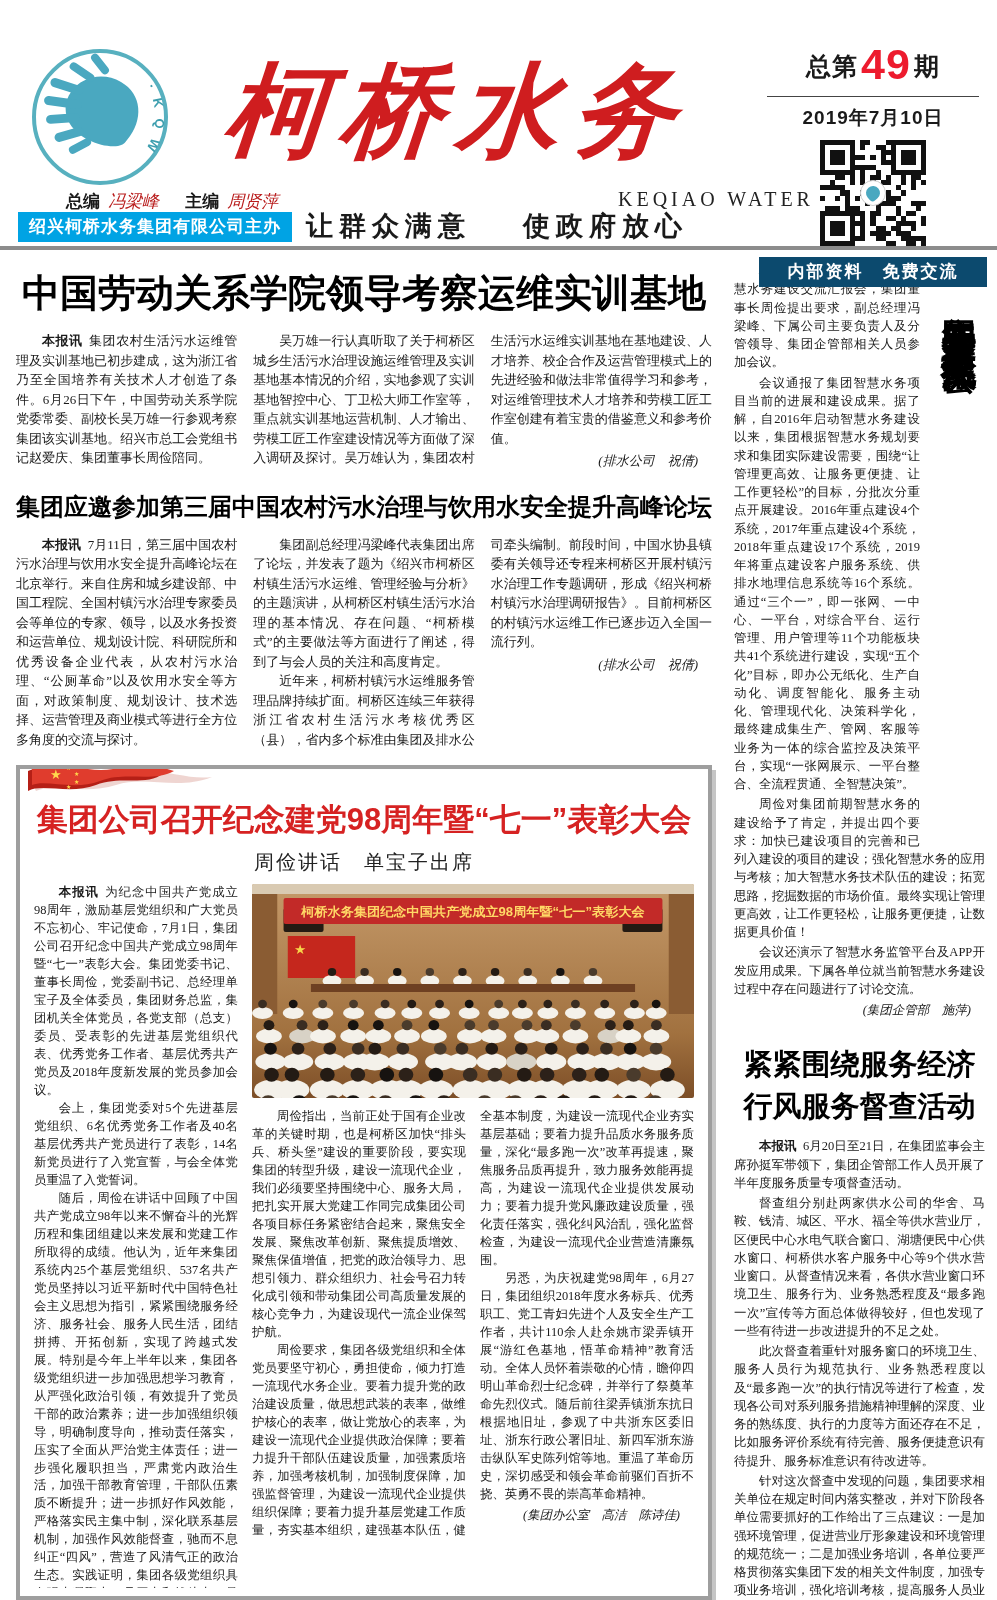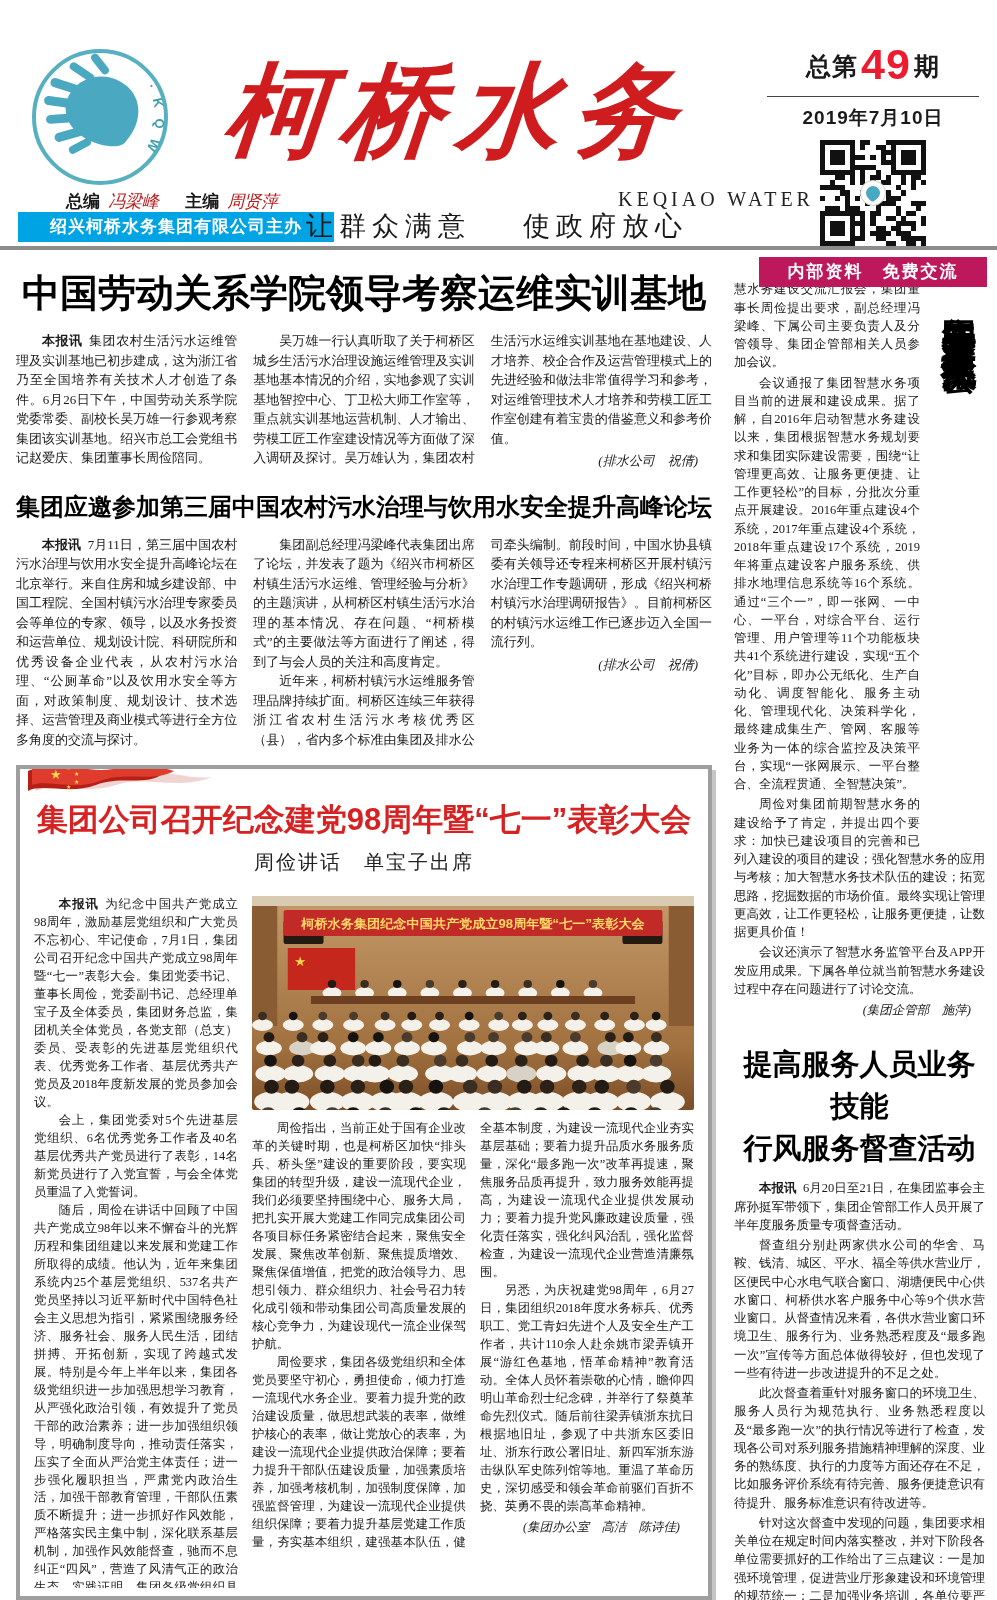--- a/index.html
+++ b/index.html
@@ -24,32 +24,32 @@
   .issue-num { font-size:43px; color:#ed1b2e; font-weight:bold; padding:0 3px; vertical-align:-4px;}
   .issue-rule { border:none; border-top:1.5px solid #444; margin:7px 8px 8px; }
   .issue-date { font-size:19px; font-weight:bold; letter-spacing:1px;}
   .qr { width:106px; height:106px; margin:9px auto 0; position:relative;
     display:grid; grid-template-columns:repeat(21,1fr); grid-template-rows:repeat(21,1fr); background:#fff;}
   .qr i { display:block; } .qr i.b { background:#111; }
   .qr .qr-logo { position:absolute; left:40px; top:40px; width:26px; height:26px; border-radius:50%;
     background:#fff; border:1px solid #ccc; }
   .qr .qr-logo:after{ content:""; position:absolute; left:5px; top:5px; width:14px; height:14px;
     border-radius:50% 50% 50% 4px; background:#4aa8c0; transform:rotate(-40deg);}
-  .internal-tag { margin-top:11px; height:30px; line-height:30px; background:#be185d;
+  .internal-tag { margin-top:11px; height:30px; line-height:30px; background:#0c4a6e;
     color:#fff; font-weight:bold; font-size:17px; letter-spacing:2px; }
   .editors { position:absolute; left:66px; top:190px; font-size:17px; }
   .ed-label { font-family:"Liberation Sans","DejaVu Sans",sans-serif; font-weight:bold; margin-right:8px;}
   .ed-name { font-style:italic; margin-right:22px; color:#b91c1c;}
   .title-en { position:absolute; left:618px; top:188px; font-family:Liberation Serif, serif;
     font-size:20px; letter-spacing:4px; color:#222; }
-  .org-tag { position:absolute; left:18px; top:212px; width:316px; height:30px; line-height:30px;
+  .org-tag { position:absolute; left:18px; top:212px; width:274px; height:30px; line-height:30px;
     background:#00a3e4; color:#fff; font-family:"Liberation Sans","DejaVu Sans",sans-serif;
     font-weight:bold; font-size:17px; text-align:center; letter-spacing:1px;}
   .slogan { position:absolute; left:306px; top:208px; font-family:"Liberation Sans","DejaVu Sans",sans-serif;
-    font-weight:normal; font-size:27px; letter-spacing:6px; white-space:nowrap;}
+    font-weight:bold; font-size:27px; letter-spacing:6px; white-space:nowrap;}
   .slogan span + span { margin-left:52px; }
   .mast-rule { position:absolute; left:0; right:0; top:246px; height:4px; background:#8c8c8c; }
   
   .content { display:flex; height:1346px; padding:0 12px 0 16px; gap:22px; overflow:hidden; }
   .main-col { flex:0 0 674px; display:flex; flex-direction:column; min-height:0; }
   .side-col { flex:1; min-width:0; padding-top:8px; overflow:hidden; }
   .headline1 { font-family:"Liberation Sans","DejaVu Sans",sans-serif; font-weight:900;
     font-size:38px; text-align:center; letter-spacing:0px; margin:14px 0 12px; white-space:nowrap; color:#000000;}
   .headline2 { font-family:"Liberation Sans","DejaVu Sans",sans-serif; font-weight:900;
     font-size:24px; text-align:center; margin:20px 0 12px; white-space:nowrap; color:#000;}
@@ -58,21 +58,21 @@
   .lead { font-weight:bold; font-family:"Liberation Sans","DejaVu Sans",sans-serif; margin-right:.5em; }
   .byline { text-align:right; font-style:italic; padding-right:14px; margin-top:3px; text-indent:0;
     font-family:Liberation Serif, serif; }
   
   .party-box { position:relative; margin-top:16px; flex:1; min-height:0; border:4px solid #9e9e9e;
     box-shadow: 4px 5px 0 rgba(150,150,150,.55); padding:8px 14px 8px; display:flex; flex-direction:column;
     overflow:hidden; background:#fff; }
   .flag-decor { position:absolute; left:6px; top:-12px; width:190px; height:54px; }
   .party-headline { color:#d62222; font-family:"Liberation Sans","DejaVu Sans",sans-serif;
     font-weight:700; font-size:31px; text-align:center; margin:22px 0 8px; white-space:nowrap; }
-  .party-sub { text-align:center; font-size:20px; letter-spacing:2px; color:#222; margin-bottom:20px;}
+  .party-sub { text-align:center; font-size:20px; letter-spacing:2px; color:#222; margin-bottom:8px;}
   .party-content { display:flex; gap:14px; flex:1; min-height:0; overflow:hidden;
     font-size:12.4px; line-height:1.45; }
   .party-c1 { flex:0 0 204px; overflow:hidden; }
   .party-right { flex:1; display:flex; flex-direction:column; min-width:0; }
   .photo { width:100%; height:214px; margin-bottom:10px; border-radius:2px; overflow:hidden; }
   .party-cols { column-count:2; column-gap:14px; flex:1; overflow:hidden; }
   
   .side-article { font-size:12.5px; line-height:1.46; }
   .v-headline { float:right; writing-mode:vertical-rl; font-family:"Liberation Sans","DejaVu Sans",sans-serif;
     font-weight:900; font-size:35px; letter-spacing:3px; height:545px; margin:28px 0 14px 14px; color:#000;}
@@ -825,21 +825,21 @@
         <div class="v-headline">集团召开智慧水务建设交流汇报会</div>
         <p class="para"><b class="lead">本报讯</b><span>7月3日，集团召开智慧水务建设交流汇报会，集团董事长周俭提出要求，副总经理冯梁峰、下属公司主要负责人及分管领导、集团企管部相关人员参加会议。</span></p>
         <p class="para">会议通报了集团智慧水务项目当前的进展和建设成果。据了解，自2016年启动智慧水务建设以来，集团根据智慧水务规划要求和集团实际建设需要，围绕“让管理更高效、让服务更便捷、让工作更轻松”的目标，分批次分重点开展建设。2016年重点建设4个系统，2017年重点建设4个系统，2018年重点建设17个系统，2019年将重点建设客户服务系统、供排水地理信息系统等16个系统。通过“三个一”，即一张网、一中心、一平台，对综合平台、运行管理、用户管理等11个功能板块共41个系统进行建设，实现“五个化”目标，即办公无纸化、生产自动化、调度智能化、服务主动化、管理现代化、决策科学化，最终建成集生产、管网、客服等业务为一体的综合监控及决策平台，实现“一张网展示、一平台整合、全流程贯通、全智慧决策”。</p>
         <p class="para">周俭对集团前期智慧水务的建设给予了肯定，并提出四个要求：加快已建设项目的完善和已列入建设的项目的建设；强化智慧水务的应用与考核；加大智慧水务技术队伍的建设；拓宽思路，挖掘数据的市场价值。最终实现让管理更高效，让工作更轻松，让服务更便捷，让数据更具价值！</p>
         <p class="para">会议还演示了智慧水务监管平台及APP开发应用成果。下属各单位就当前智慧水务建设过程中存在问题进行了讨论交流。</p>
         <p class="byline">(集团企管部　施萍)</p>
       </section>
 
       <section class="inspection">
         <h2 class="insp-headline">
-          <div>提高服务人员业务技能</div>
+          <div>紧紧围绕服务经济</div>
           <div>行风服务督查活动</div>
         </h2>
         <div class="side-article">
           <p class="para"><b class="lead">本报讯</b><span>6月20日至21日，在集团监事会主席孙挺军带领下，集团企管部工作人员开展了半年度服务质量专项督查活动。</span></p>
           <p class="para">督查组分别赴两家供水公司的华舍、马鞍、钱清、城区、平水、福全等供水营业厅，区便民中心水电气联合窗口、湖塘便民中心供水窗口、柯桥供水客户服务中心等9个供水营业窗口。从督查情况来看，各供水营业窗口环境卫生、服务行为、业务熟悉程度及“最多跑一次”宣传等方面总体做得较好，但也发现了一些有待进一步改进提升的不足之处。</p>
           <p class="para">此次督查着重针对服务窗口的环境卫生、服务人员行为规范执行、业务熟悉程度以及“最多跑一次”的执行情况等进行了检查，发现各公司对系列服务措施精神理解的深度、业务的熟练度、执行的力度等方面还存在不足，比如服务评价系统有待完善、服务便捷意识有待提升、服务标准意识有待改进等。</p>
           <p class="para">针对这次督查中发现的问题，集团要求相关单位在规定时间内落实整改，并对下阶段各单位需要抓好的工作给出了三点建议：一是加强环境管理，促进营业厅形象建设和环境管理的规范统一；二是加强业务培训，各单位要严格贯彻落实集团下发的相关文件制度，加强专项业务培训，强化培训考核，提高服务人员业务技能；三是加强分析研究，各单位需要及时分析研究，制定切实可行的解决方案和对策，并尽快落实到位，切实解决实际问题。</p>
 
         </div>
       </section>

